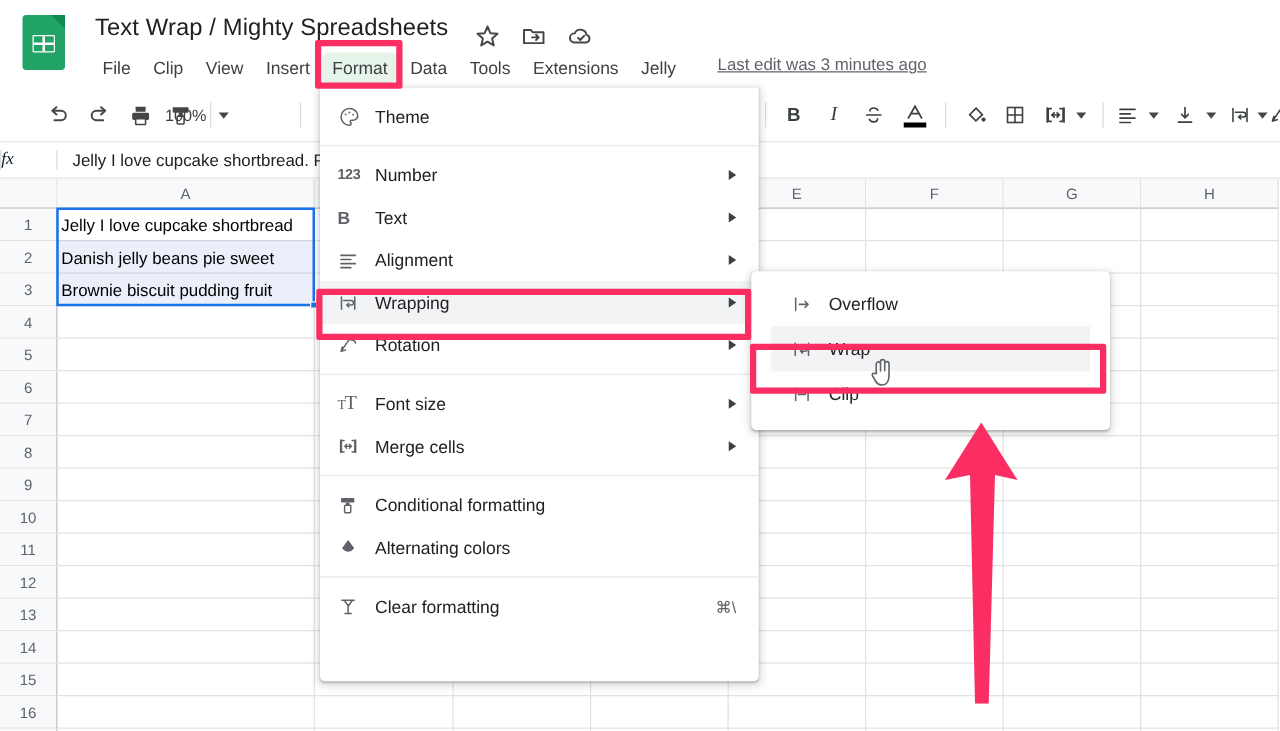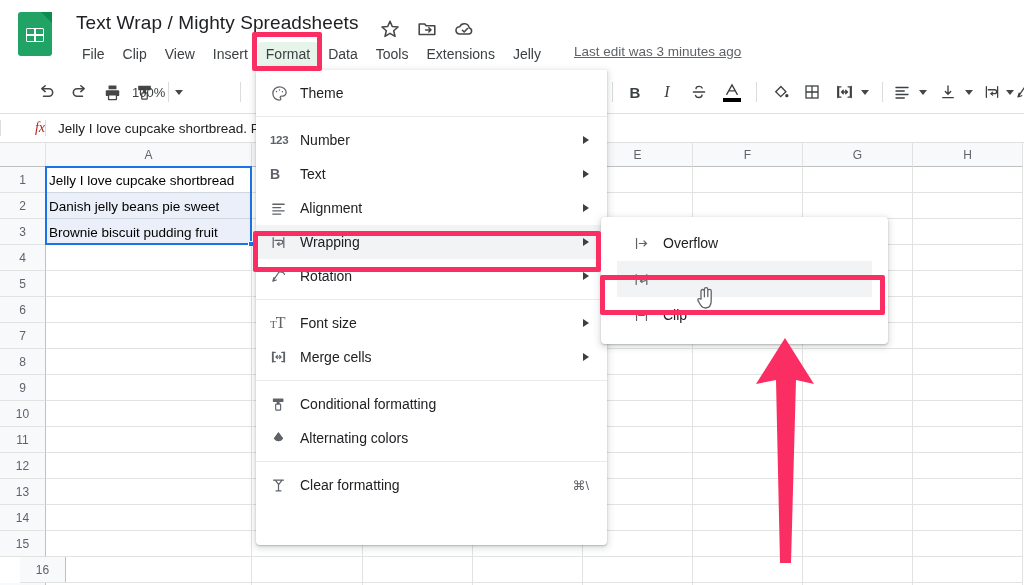--- a/index.html
+++ b/index.html
@@ -77,21 +77,21 @@
   #formulabar {
     position: absolute; left: 0; top: 114px; width: 1024px; height: 29px;
     background: #fff; border-bottom: 1px solid #e0e0e0; display: flex; align-items: center;
   }
   #namebox {
     width: 110px; height: 29px; display: flex; align-items: center; padding-left: 12px;
     font-size: 13px; color: #202124; position: relative; cursor: pointer;
   }
   #namebox .caret-dn { position: absolute; right: 16px; top: 12px; }
   #fx-sep { width: 1px; height: 16px; background: #dadce0; }
-  #fx-icon { width: 44px; text-align: right; font-size: 14px; font-style: italic; color: #b91c1c; font-family: "Liberation Serif", serif; }
+  #fx-icon { width: 44px; text-align: left; font-size: 14px; font-style: italic; color: #0f172a; font-family: "Liberation Serif", serif; }
   #fx-sep2 { width: 1px; height: 16px; background: #dadce0; }
   #formula-input {
     flex: 1; padding-left: 12px; font-size: 13.5px; color: #202124; white-space: nowrap; overflow: hidden; cursor: text;
   }
 
   
   #gridwrap { position: absolute; left: 0; top: 143px; width: 1024px; height: 442px; background: #fff; overflow: hidden; }
 
   #corner {
     position: absolute; left: 0; top: 0; width: 46px; height: 24px;
@@ -413,21 +413,21 @@
       </div>
       <div class="rowhead" style="top: 312px;">
         <span>13</span>
       </div>
       <div class="rowhead" style="top: 338px;">
         <span>14</span>
       </div>
       <div class="rowhead" style="top: 364px;">
         <span>15</span>
       </div>
-      <div class="rowhead" style="top: 390px; margin-left: 20px;">
+      <div class="rowhead" style="top: 390px;">
         <span>16</span>
       </div>
       <div class="rowhead" style="top: 416px;"></div>
     </div>
   <div id="cells">
       <div class="vline" style="left: 205px; height: 468px;"></div>
       <div class="vline" style="left: 316px; height: 468px;"></div>
       <div class="vline" style="left: 426px; height: 468px;"></div>
       <div class="vline" style="left: 536px; height: 468px;"></div>
       <div class="vline" style="left: 646px; height: 468px;"></div>
@@ -605,20 +605,21 @@
   </div>
 
   <div class="srow hl">
     <span class="micon">
       <svg width="17" height="17" viewBox="0 0 24 24" fill="none" stroke="#5f6368" stroke-width="1.7" stroke-linecap="round">
         <path d="M4.5 5v14M19.5 5v14"></path>
         <path d="M7 9h8.5a2.6 2.6 0 0 1 0 5.2H11"></path>
         <polyline points="12.8,12.2 10.6,14.2 12.8,16.2"></polyline>
       </svg>
     </span>
+    <span class="mlabel">Wrap</span>
   </div>
 
   <div class="srow">
     <span class="micon">
       <svg width="17" height="17" viewBox="0 0 24 24" fill="none" stroke="#5f6368" stroke-width="1.7" stroke-linecap="round">
         <path d="M5 5v14M19 5v14"></path>
           <path d="M8 12h8"></path>
       </svg>
     </span>
     <span class="mlabel">Clip</span>

